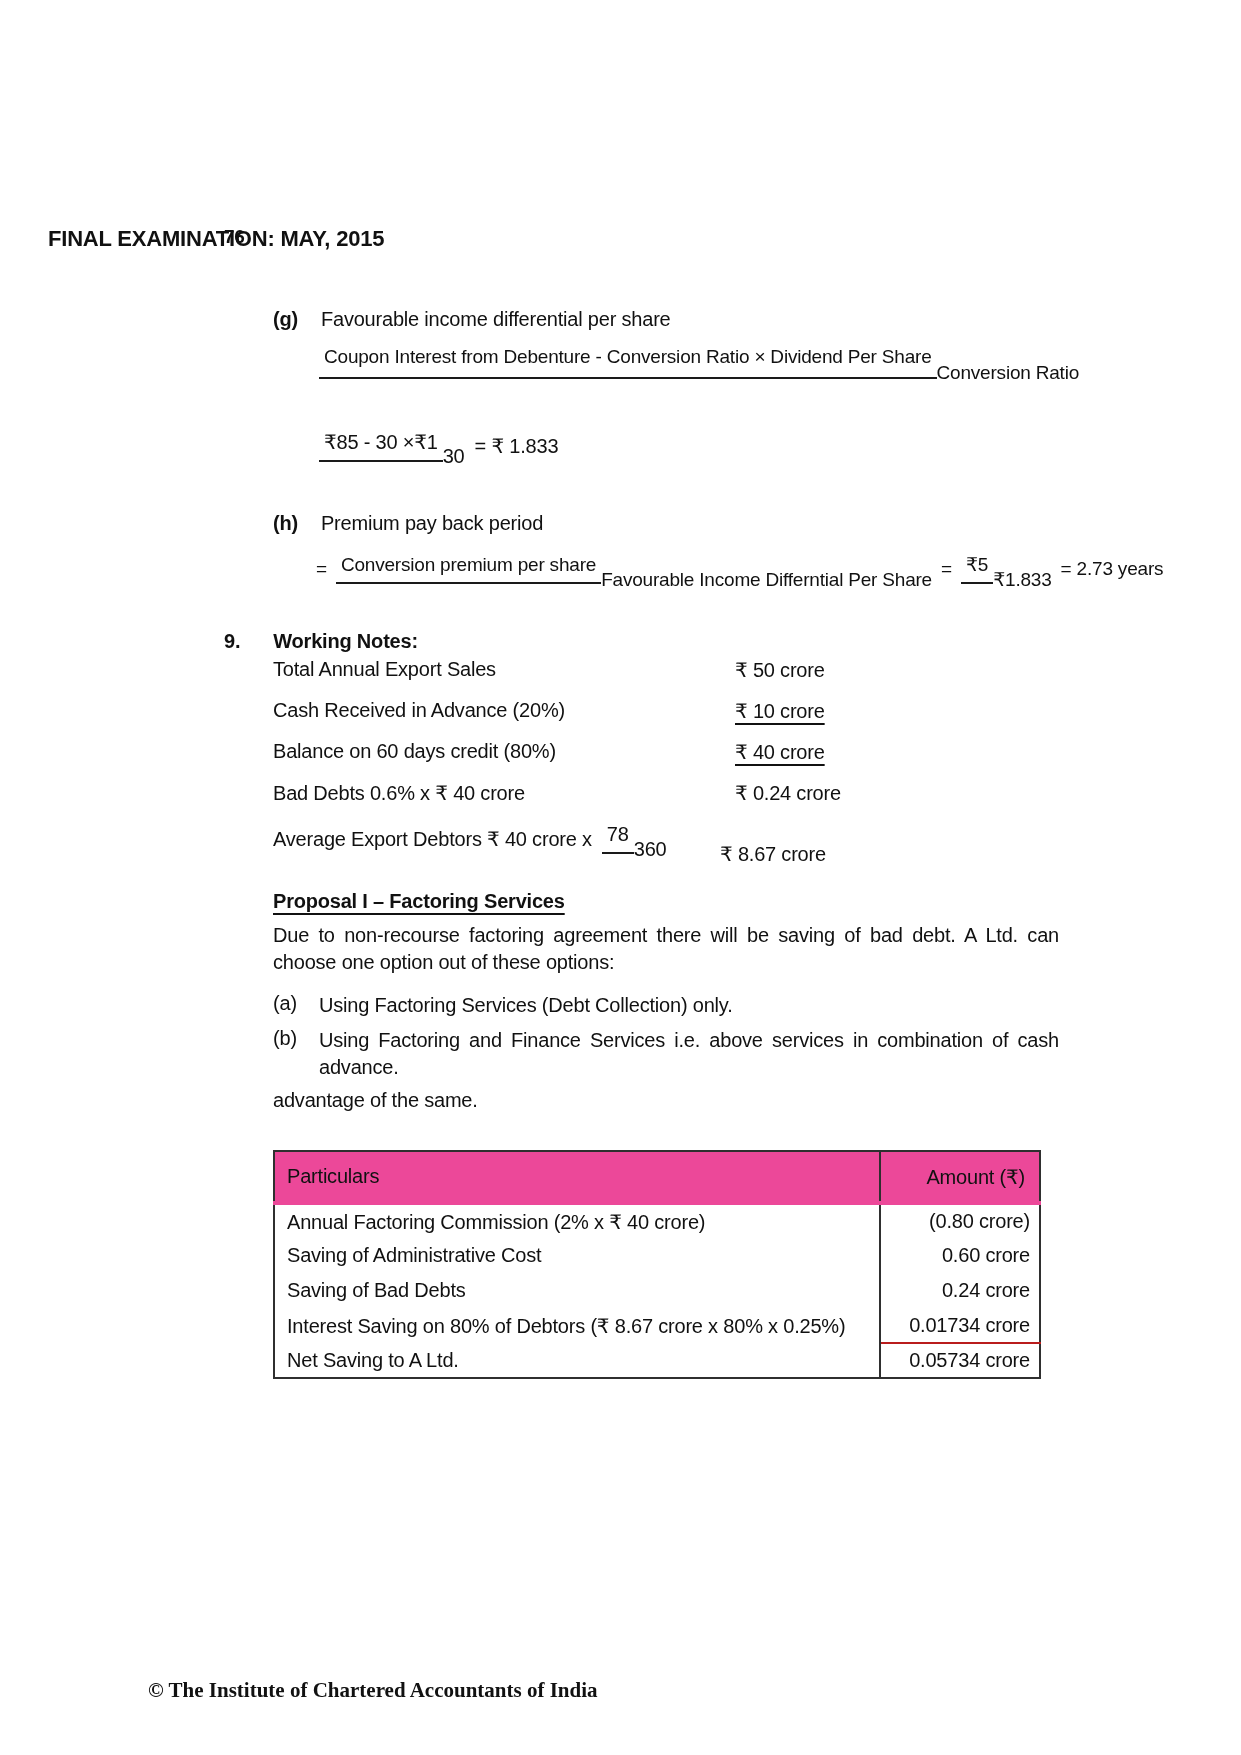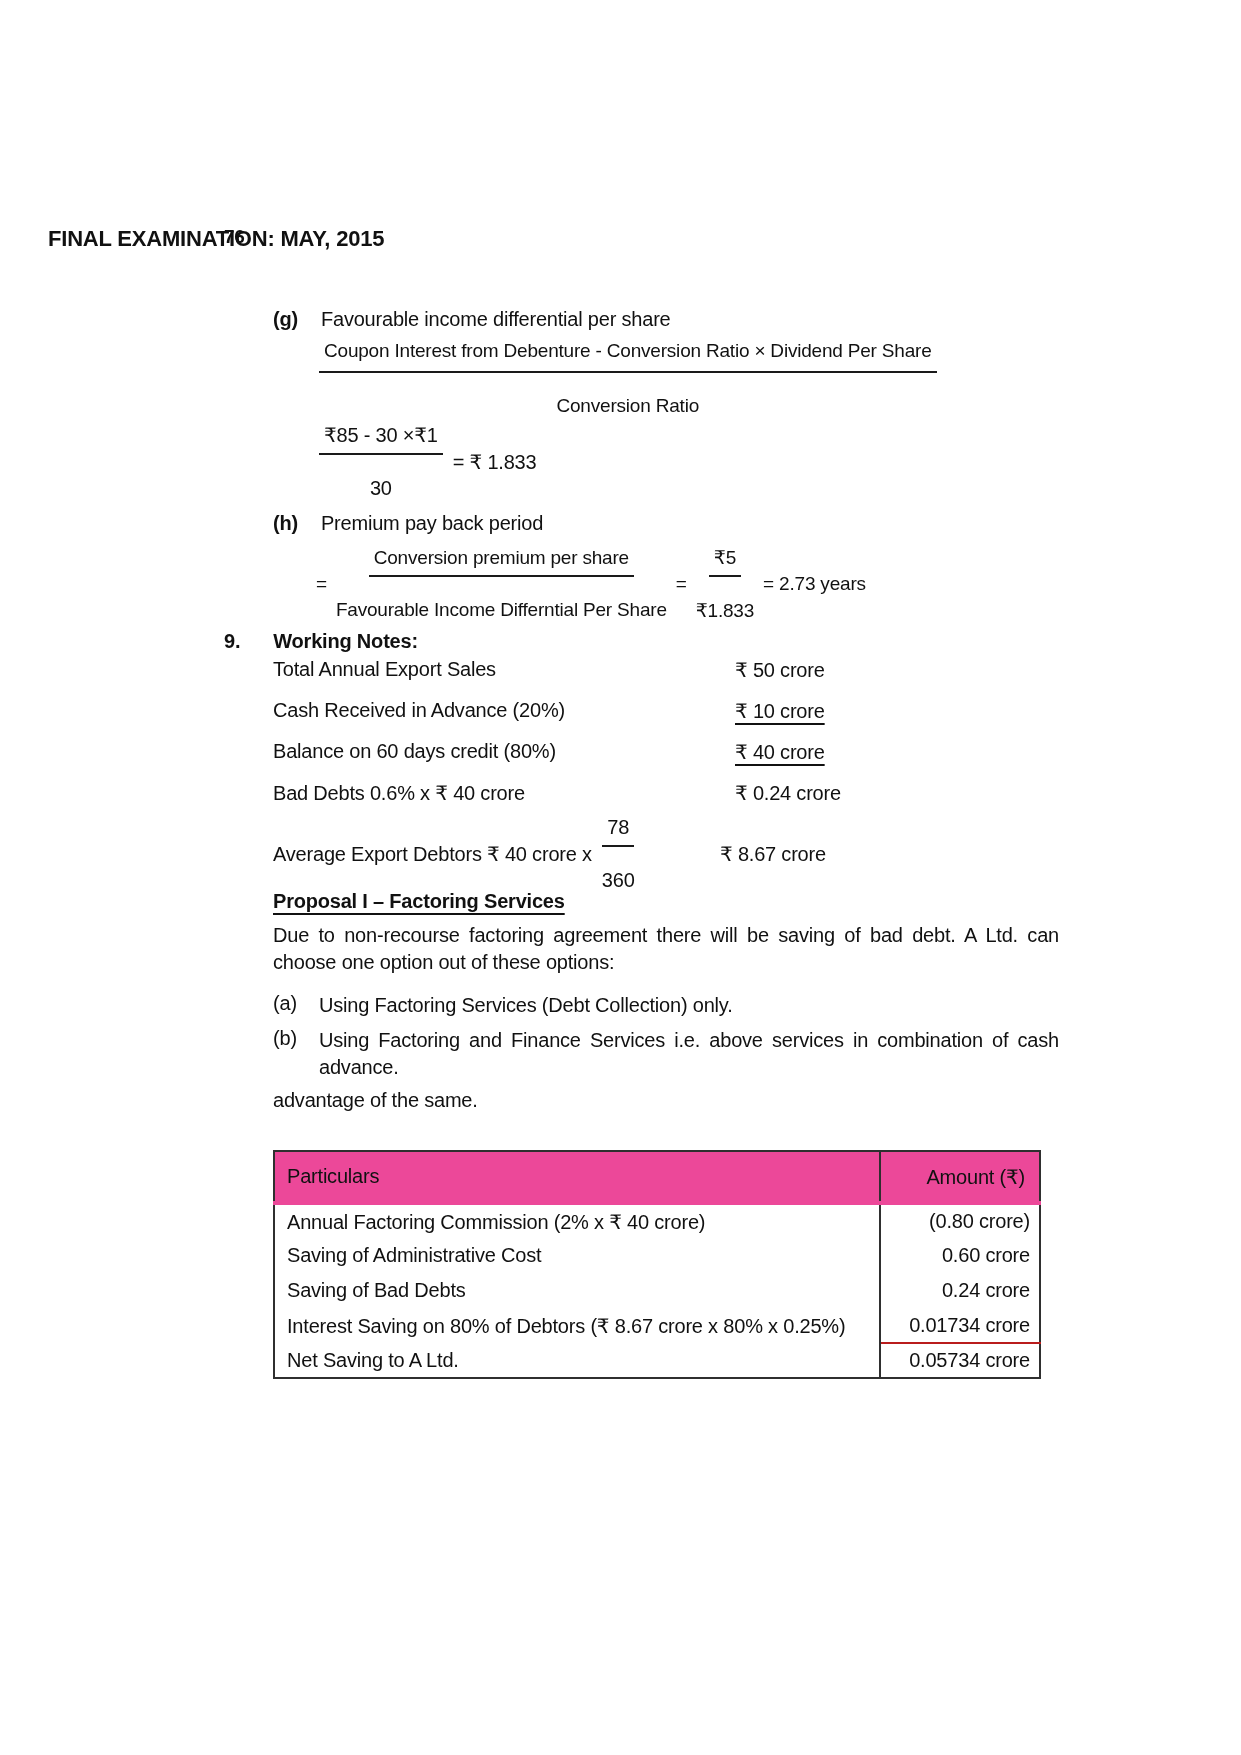--- a/index.html
+++ b/index.html
@@ -20,21 +20,21 @@
   .page-num { top:226px; left:224px; font-weight:bold; font-size:19px; }
   .header-title { top:226px; left:48px; right:0; text-align:left; font-weight:bold; font-size:22px; }
 
   
   .item-label { font-weight:bold; }
   .g-row { top:308px; left:273px; }
   .h-row { top:512px; left:273px; }
   .g-row .item-text, .h-row .item-text { margin-left:23px; font-weight:normal; }
 
   
-  .frac { display:inline-flex; flex-direction:column; align-items:center; text-align:center; vertical-align:middle; }
+  .frac { display:inline-flex; flex-direction:row; align-items:center; text-align:center; vertical-align:middle; }
   .frac-num { border-bottom:2px solid #1a1a1a; padding:0 5px 6px 5px; }
   .frac-den { padding-top:22px; }
 
   .g-formula { top:340px; left:319px; font-size:19px; }
   .g-formula .frac-num { padding-bottom:9px; }
   .g-formula .frac-den { }
 
   .g-calc { top:423px; left:319px; display:flex; align-items:center; }
   .g-calc .result { margin-left:10px; }
 
@@ -204,14 +204,15 @@
           <td class="amt">0.01734 crore</td>
         </tr>
         <tr class="last">
           <td class="part">Net Saving to A Ltd.</td>
           <td class="amt">0.05734 crore</td>
         </tr>
       </tbody>
     </table>
   </div>
 
+  <div class="abs footer">© The Institute of Chartered Accountants of India</div>
 
 </div>
 
 </body></html>

